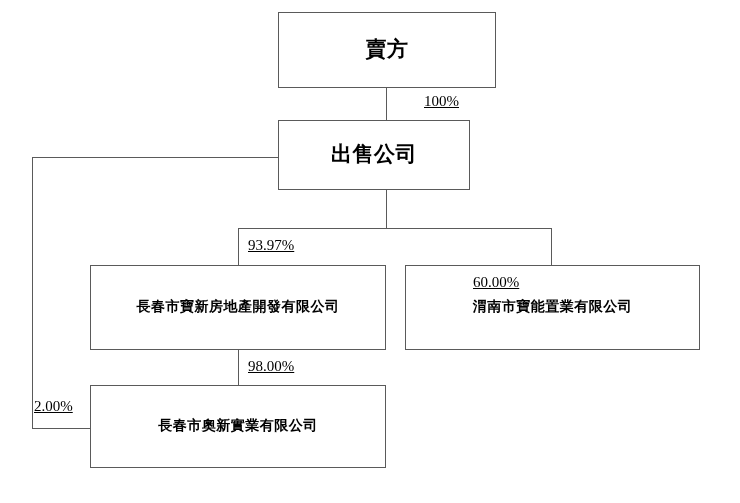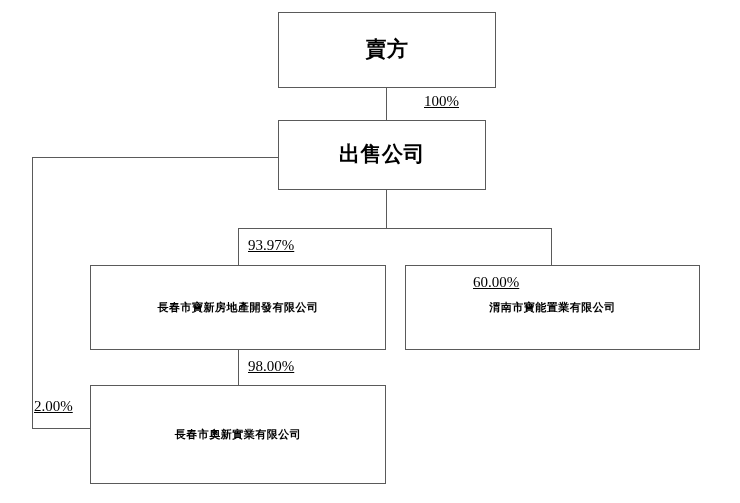--- a/index.html
+++ b/index.html
@@ -27,21 +27,21 @@
     z-index: 2;
   }
   .node-label {
     font-weight: bold;
     color: #000000;
     letter-spacing: 0.5px;
     line-height: 1.2;
     padding: 0 6px;
   }
   .lbl-lg { font-size: 21px; }
-  .lbl-md { font-size: 11px; }
+  .lbl-md { font-size: 14px; }
 
   .conn {
     position: absolute;
     background: #5a5a5a;
     z-index: 1;
   }
   .conn-v { width: 1.4px; }
   .conn-h { height: 1.4px; }
 
   .pct {
@@ -82,29 +82,29 @@
   <div class="pct" style="left:473px; top:237px;margin-top:37px;">60.00%</div>
 
   <div class="pct" style="left:248px; top:358px;">98.00%</div>
 
   <div class="pct" style="left:34px; top:398px;">2.00%</div>
 
   <div class="node-box" style="left:278px; top:12px; width:218px; height:76px;">
     <span class="node-label lbl-lg">賣方</span>
   </div>
 
-  <div class="node-box" style="left:278px; top:120px; width:208px; height:70px;">
+  <div class="node-box" style="left:278px; top:120px; width:192px; height:70px;">
     <span class="node-label lbl-lg">出售公司</span>
   </div>
 
   <div class="node-box" style="left:90px; top:265px; width:296px; height:85px;">
     <span class="node-label lbl-md">長春市寶新房地產開發有限公司</span>
   </div>
 
   <div class="node-box" style="left:405px; top:265px; width:295px; height:85px;">
     <span class="node-label lbl-md">渭南市寶能置業有限公司</span>
   </div>
 
-  <div class="node-box" style="left:90px; top:385px; width:296px; height:99px;">
+  <div class="node-box" style="left:90px; top:385px; width:296px; height:83px;">
     <span class="node-label lbl-md">長春市奧新實業有限公司</span>
   </div>
 
 </div>
 
 </body></html>

